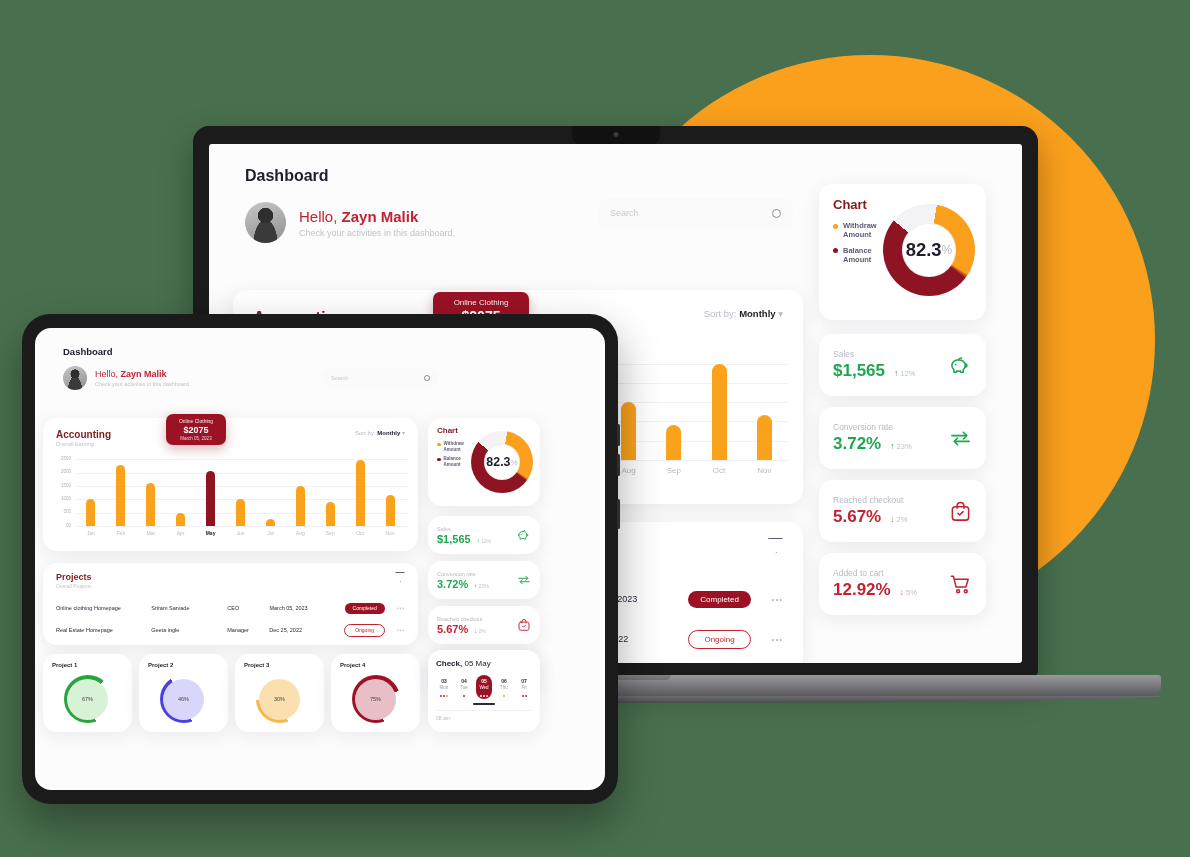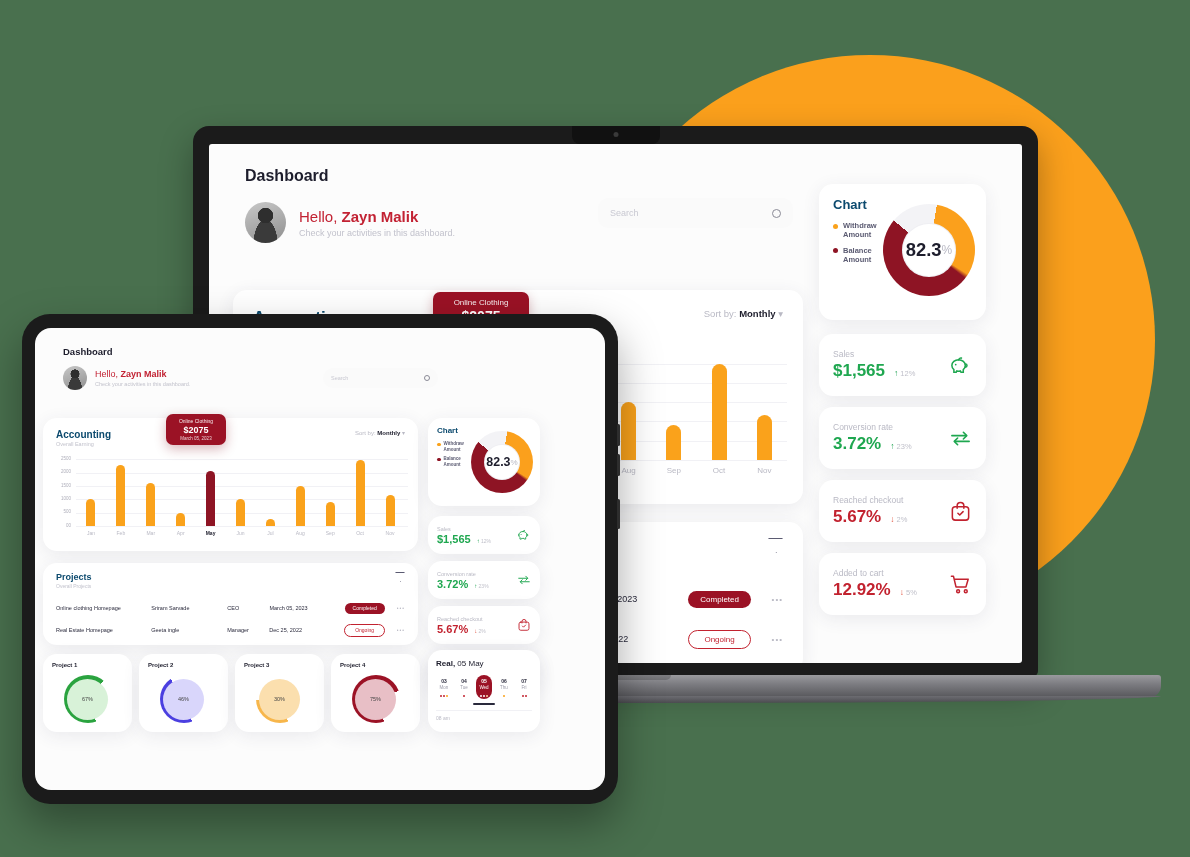--- a/index.html
+++ b/index.html
@@ -85,21 +85,21 @@
       background:#2d2d2d; border-radius:2px; }
 
   
   .dash{ position:absolute; inset:0; }
   .crumb{ color:#1d1d2c; font-weight:bold; }
   .card{ background:#fff; border-radius:14px; box-shadow:0 4px 18px rgba(60,60,90,.09); }
   .muted{ color:#b9b9c4; }
   .greet-name{ color:#c22233; font-weight:bold; }
   .greet-hi{ color:#c22233; }
   .sub{ color:#c2c2cc; }
-  .sectitle{ color:#0c4a6e; font-weight:bold; }
+  .sectitle{ color:#7f1d1d; font-weight:bold; }
   .sortby{ color:#b9b9c4; }
   .sortby b{ color:#1d1d2c; }
 
   .searchbox{
     background:#fafafa; border-radius:10px;
     display:flex;align-items:center;justify-content:space-between;
     color:#c9c9d2;
   }
   .mag{ display:inline-block; border:1.6px solid #8a8a96; border-radius:50%;
         position:relative; }
@@ -589,21 +589,21 @@
               <span style="width: 14px; height: 14px; color: rgb(194, 34, 47); display: block;"><svg viewBox="0 0 24 24" fill="none" stroke="currentColor" stroke-width="1.6" stroke-linecap="round" stroke-linejoin="round">
                   <path d="M2.5 3.5h2.2l2.6 11h10.4l2.3-8H6"></path>
                   <circle cx="9.5" cy="19" r="1.5"></circle>
                   <circle cx="17.5" cy="19" r="1.5"></circle>
                 </svg></span>
             </div>
           </div>
 
         <div class="card" style="position:absolute;left:393px;top:322px;width:112px;height:82px;padding:9px 8px;">
           <div style="font-size:8px;">
-            <b class="crumb">Real,</b>
+            <b class="crumb">Check,</b>
             <span style="color:#1d1d2c;">05 May</span>
           </div>
           <div id="tb-cal" style="display:flex;justify-content:space-between;margin-top:7px;">
               <div class="cal-day" style="width: 16px; padding: 3px 0px 2px;">
                 <div class="cal-num" style="font-size: 5px; color: rgb(42, 42, 60);">03</div>
                 <div class="cal-dow" style="font-size: 4.5px; margin-top: 1px; color: rgb(154, 154, 168);">Mon</div>
                 <div class="cal-dots" style="margin-top: 2px; line-height: 0;"><span style="width: 2px; height: 2px; background: rgb(194, 34, 47); margin: 0px 0.5px;"></span><span style="width: 2px; height: 2px; background: rgb(194, 34, 47); margin: 0px 0.5px;"></span><span style="width: 2px; height: 2px; background: rgb(250, 162, 27); margin: 0px 0.5px;"></span></div>
               </div>
               <div class="cal-day" style="width: 16px; padding: 3px 0px 2px;">
                 <div class="cal-num" style="font-size: 5px; color: rgb(42, 42, 60);">04</div>

